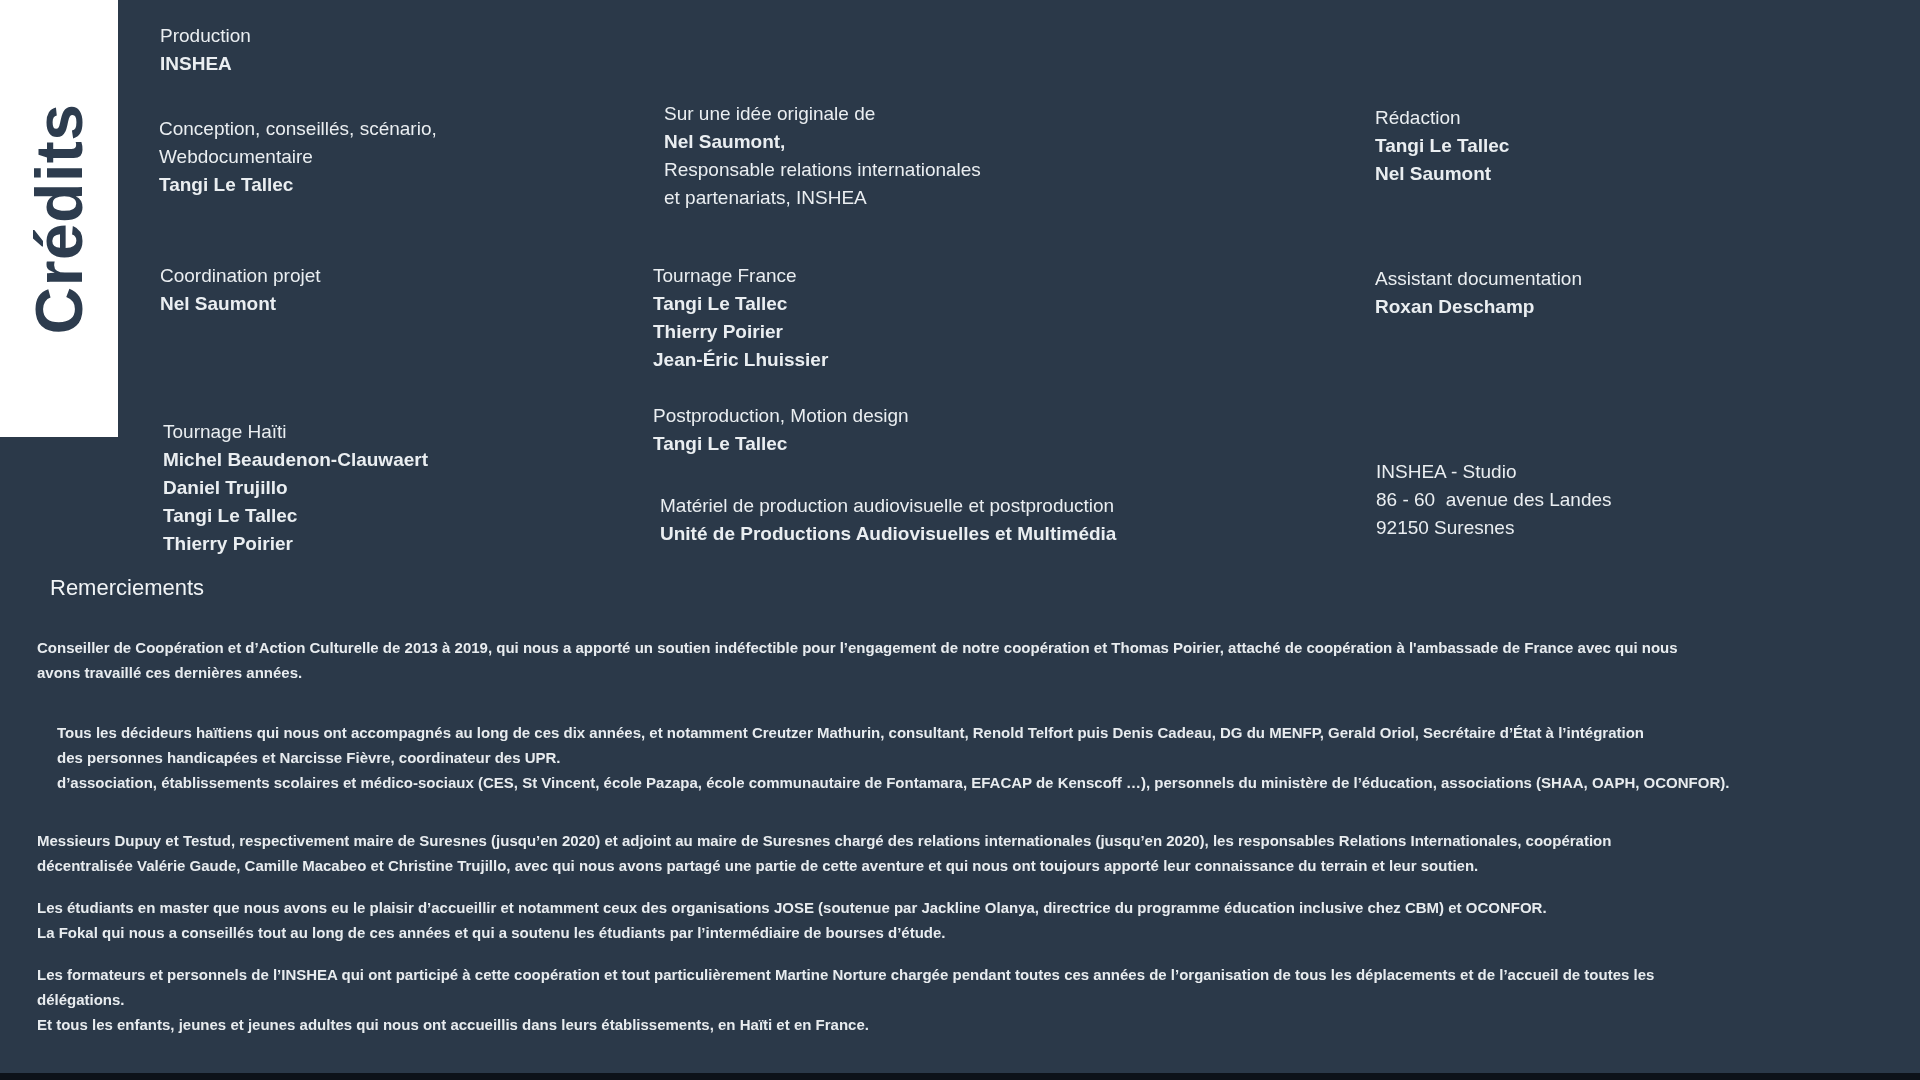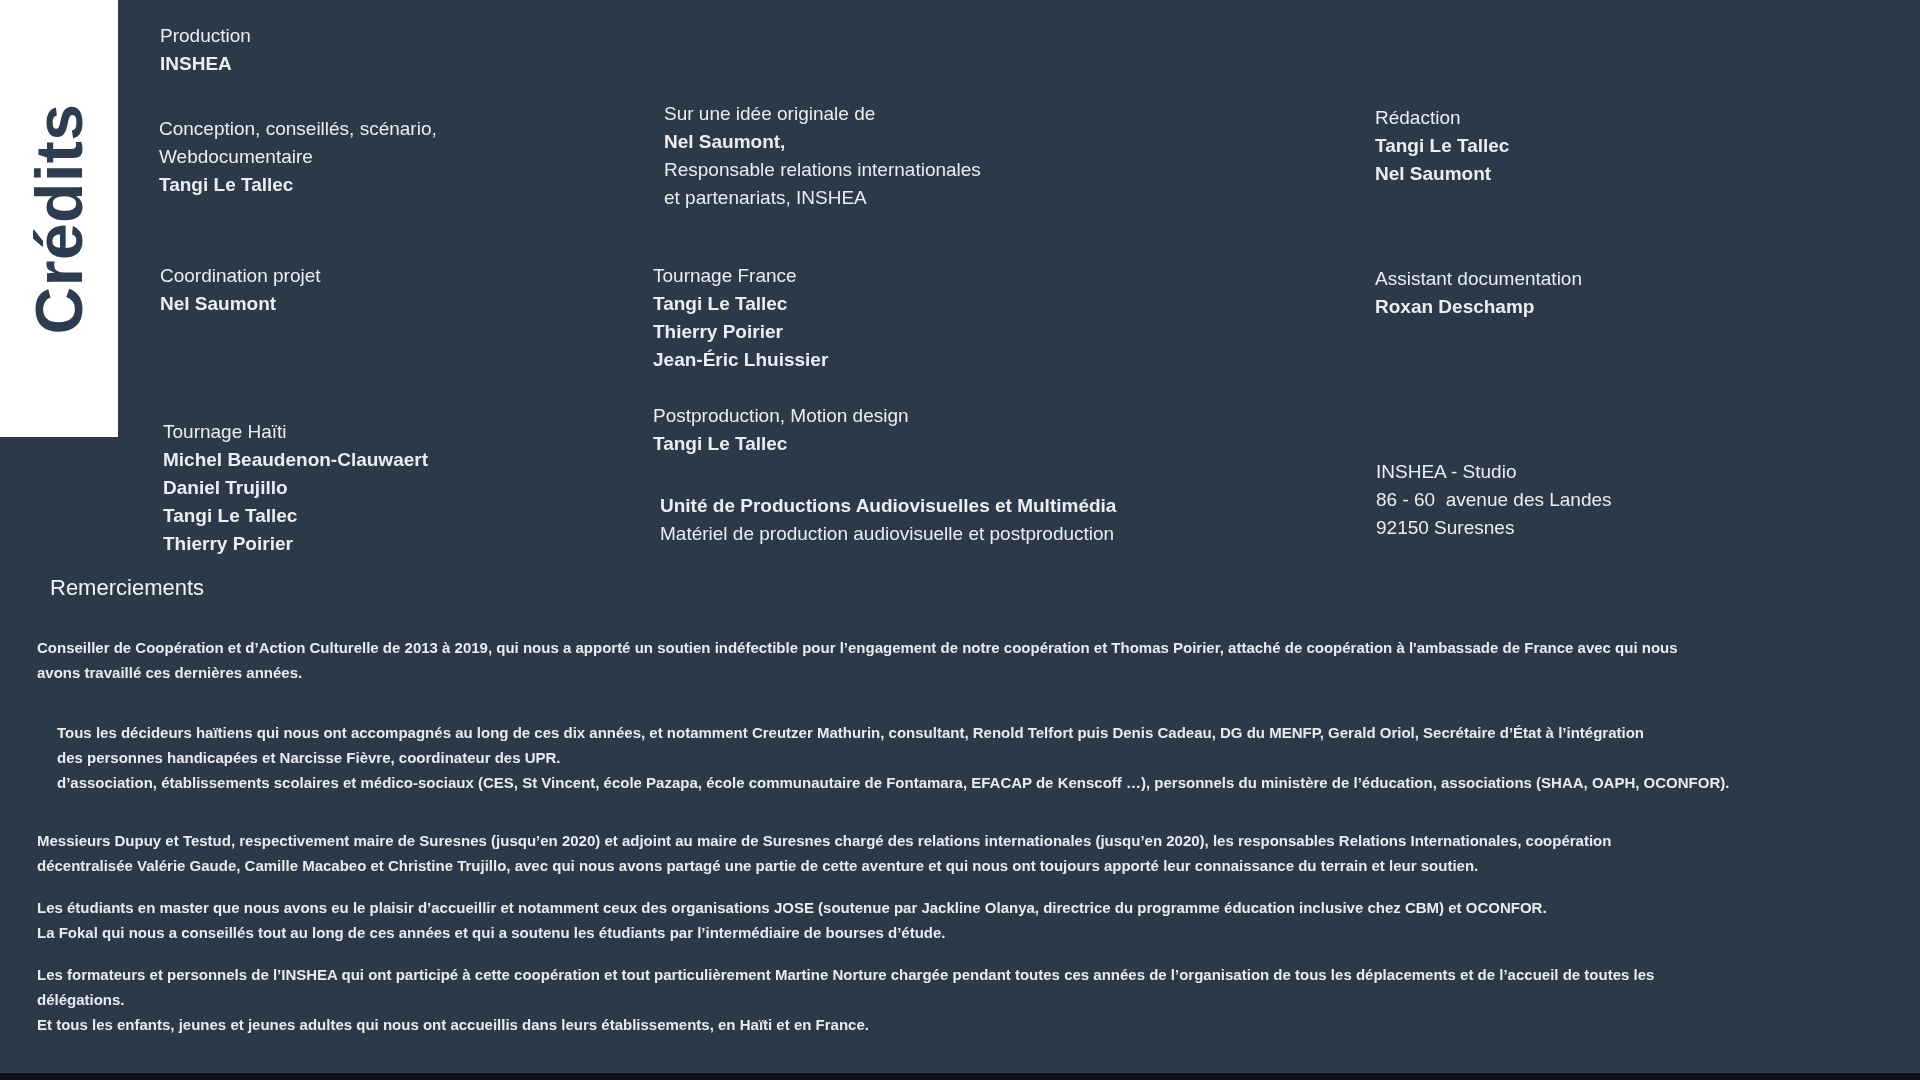--- a/index.html
+++ b/index.html
@@ -113,22 +113,22 @@
         <div class="credit-line">Tournage France</div>
         <div class="credit-line bold">Tangi Le Tallec</div>
         <div class="credit-line bold">Thierry Poirier</div>
         <div class="credit-line bold">Jean-Éric Lhuissier</div>
       </div>
       <div class="credit-block" style="left: 653px; top: 402px;">
         <div class="credit-line">Postproduction, Motion design</div>
         <div class="credit-line bold">Tangi Le Tallec</div>
       </div>
       <div class="credit-block" style="left: 660px; top: 492px;">
+        <div class="credit-line">Matériel de production audiovisuelle et postproduction</div>
         <div class="credit-line bold">Unité de Productions Audiovisuelles et Multimédia</div>
-        <div class="credit-line">Matériel de production audiovisuelle et postproduction</div>
       </div>
       <div class="credit-block" style="left: 1375px; top: 104px;">
         <div class="credit-line">Rédaction</div>
         <div class="credit-line bold">Tangi Le Tallec</div>
         <div class="credit-line bold">Nel Saumont</div>
       </div>
       <div class="credit-block" style="left: 1375px; top: 265px;">
         <div class="credit-line">Assistant documentation</div>
         <div class="credit-line bold">Roxan Deschamp</div>
       </div>

